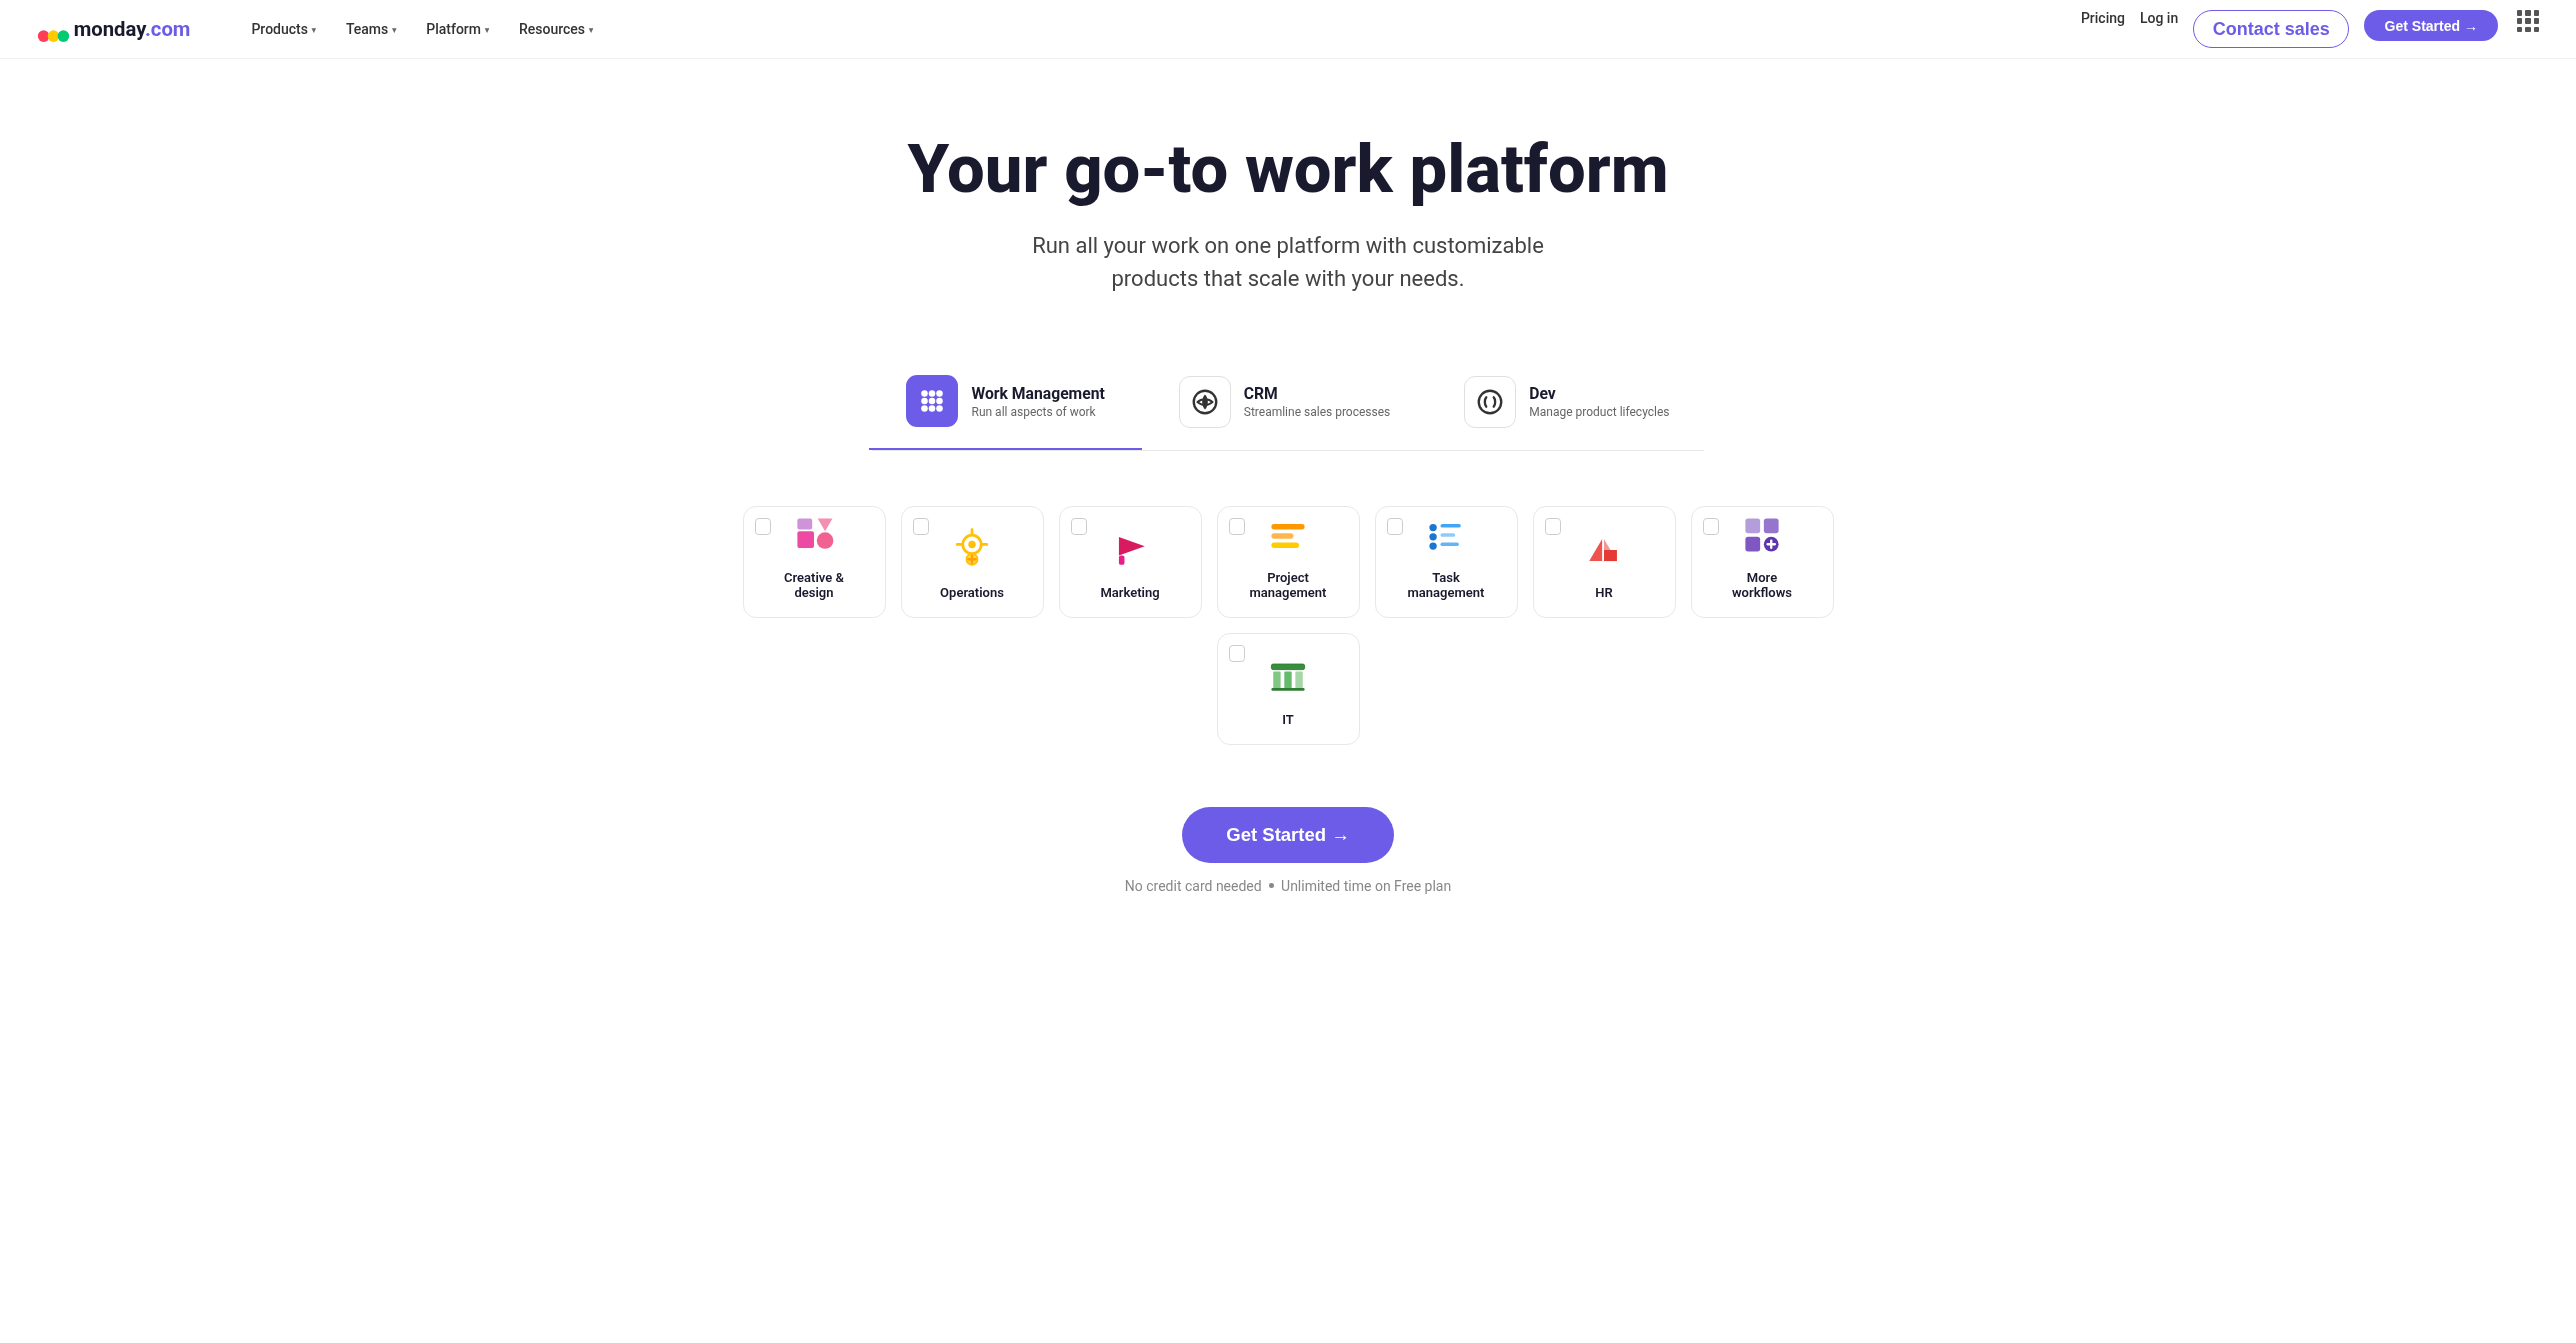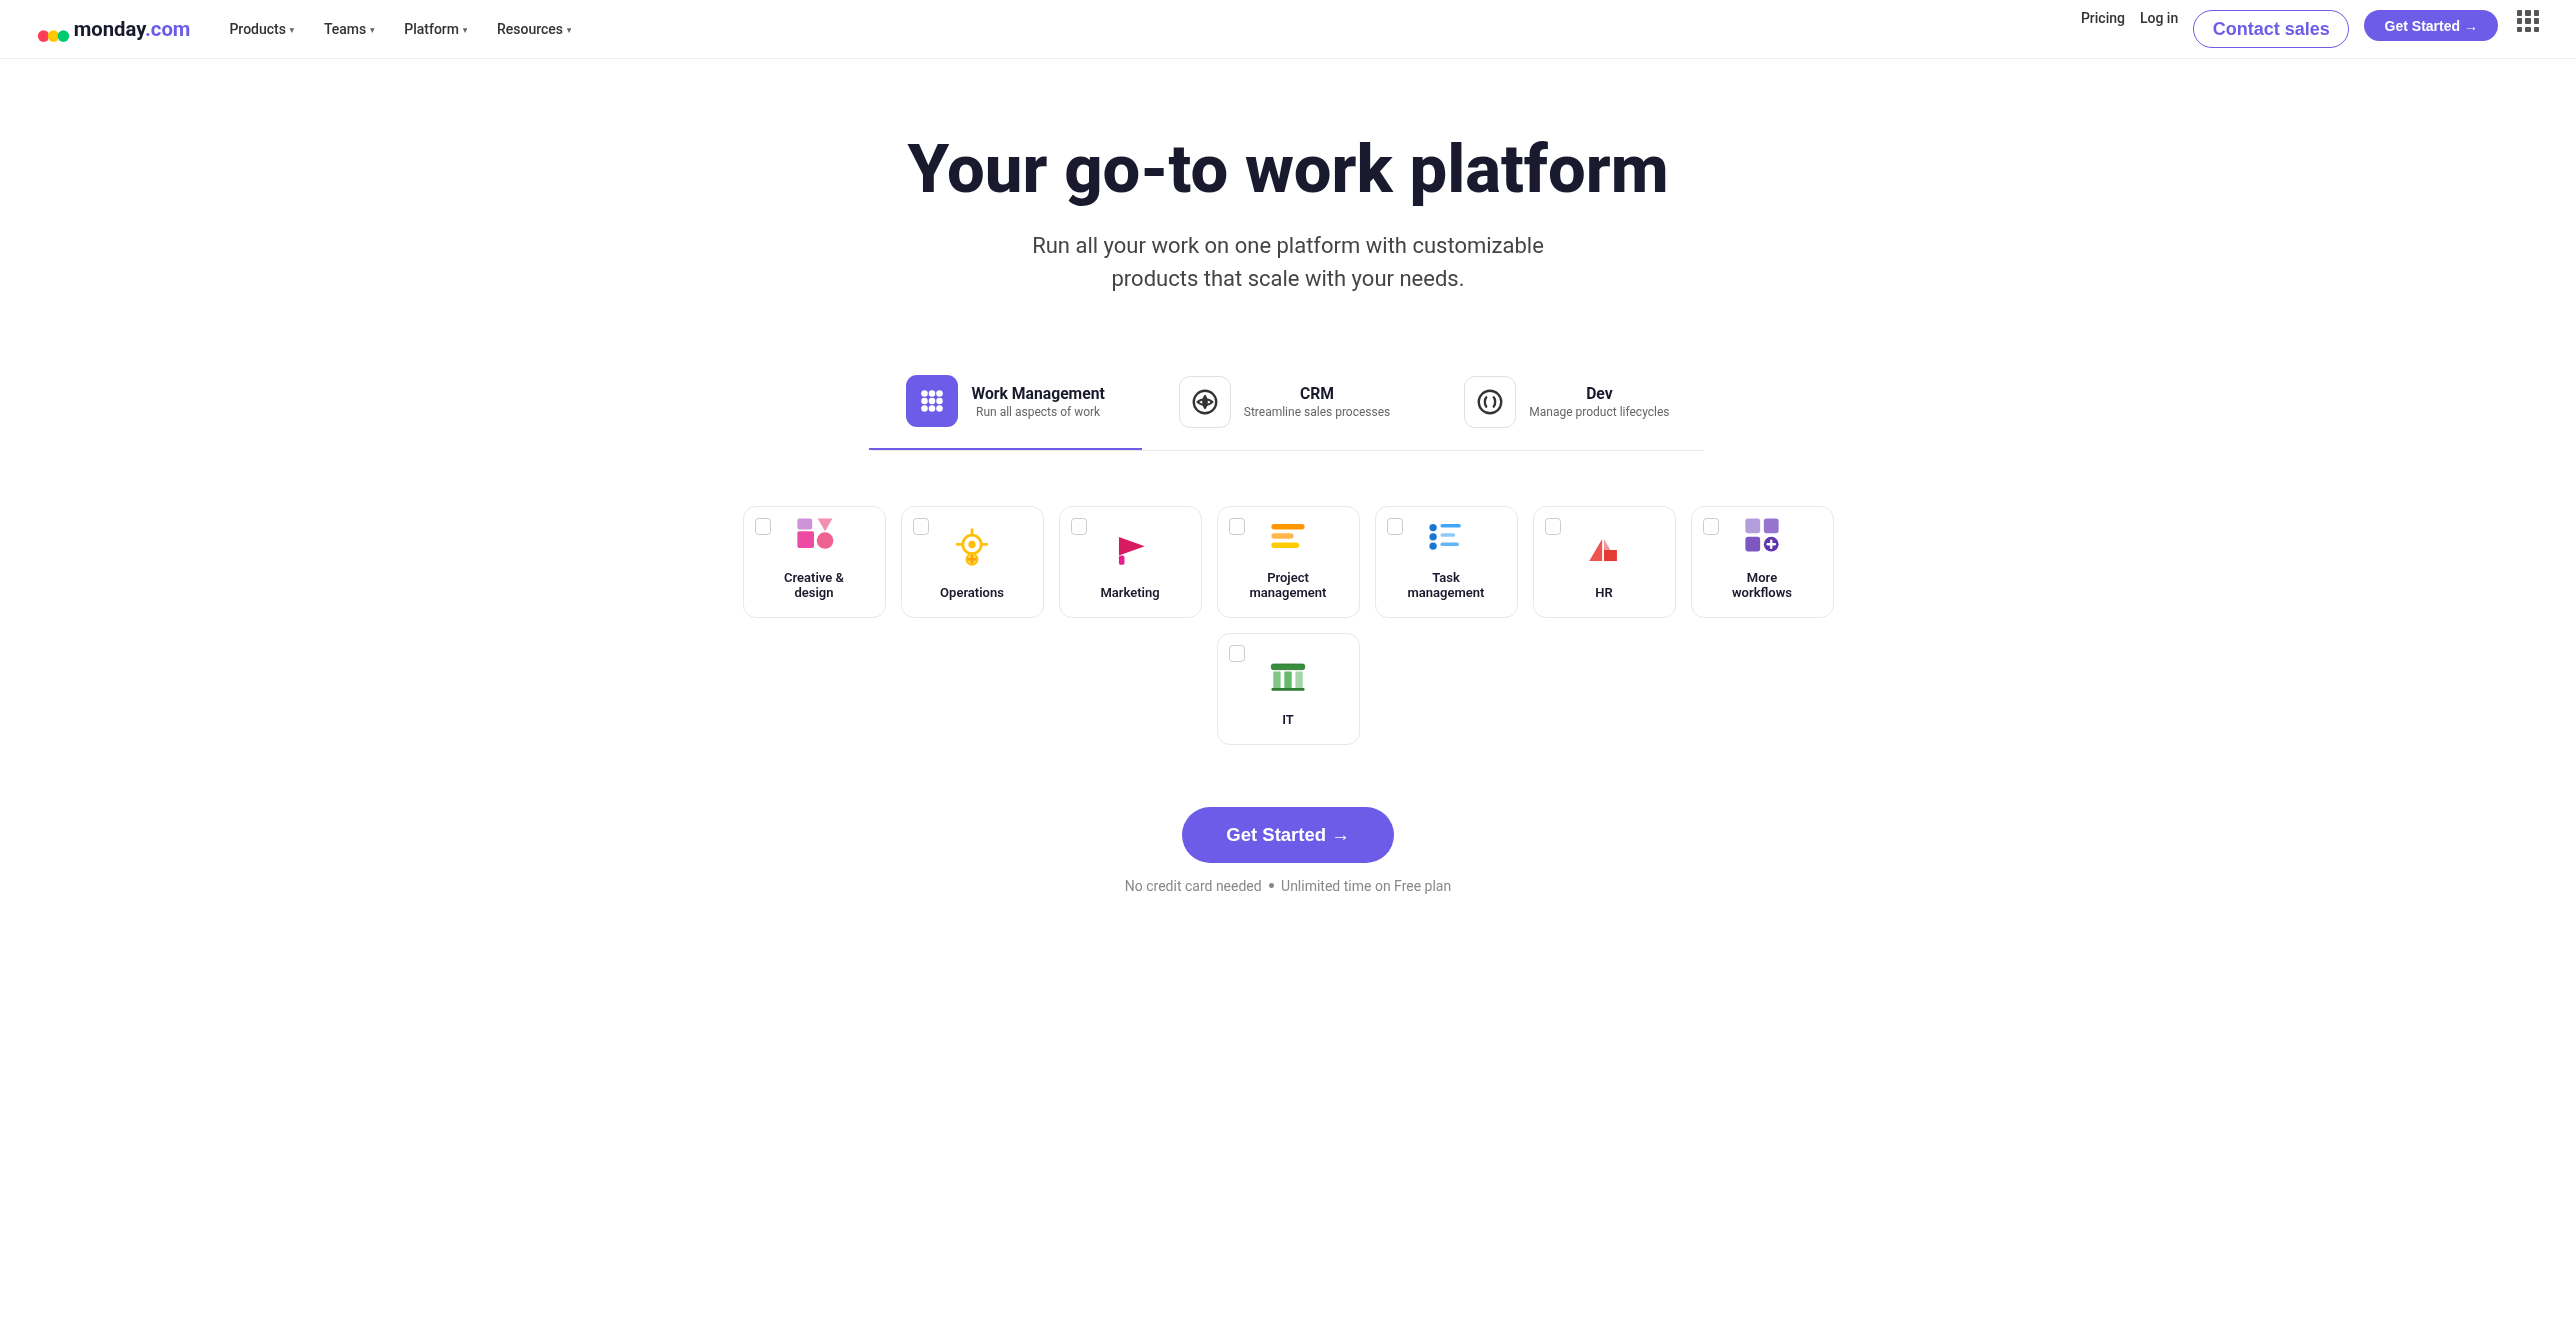--- a/index.html
+++ b/index.html
@@ -14,21 +14,21 @@
       background: #fff;
       border-bottom: 0.9px solid #f0f0f0;
       position: sticky;
       top: 0;
       z-index: 100;
     }
     .logo {
       display: flex;
       align-items: center;
       gap: 3.7px;
-      margin-right: 26px;
+      margin-right: 48px;
       text-decoration: none;
     }
     .logo-icon {
       width: 33px;
       height: 33px;
     }
     .logo-text {
       font-size: 20.3px;
       font-weight: 700;
       color: #1a1a2e;
@@ -153,21 +153,21 @@
       width: 52px;
       height: 52px;
       border-radius: 11px;
       display: flex;
       align-items: center;
       justify-content: center;
       flex-shrink: 0;
     }
     .tab-icon-wrap.purple { background: #6c5ce7; }
     .tab-icon-wrap.white { background: #fff; border: 1.4px solid #e0e0e0; }
-    .tab-info { text-align: center; }
+    .tab-info { text-align: left; }
     .tab-title {
       font-size: 15.7px;
       font-weight: 700;
       color: #1a1a2e;
     }
     .tab-desc {
       font-size: 12px;
       color: #666;
       margin-top: 1.8px;
     }

